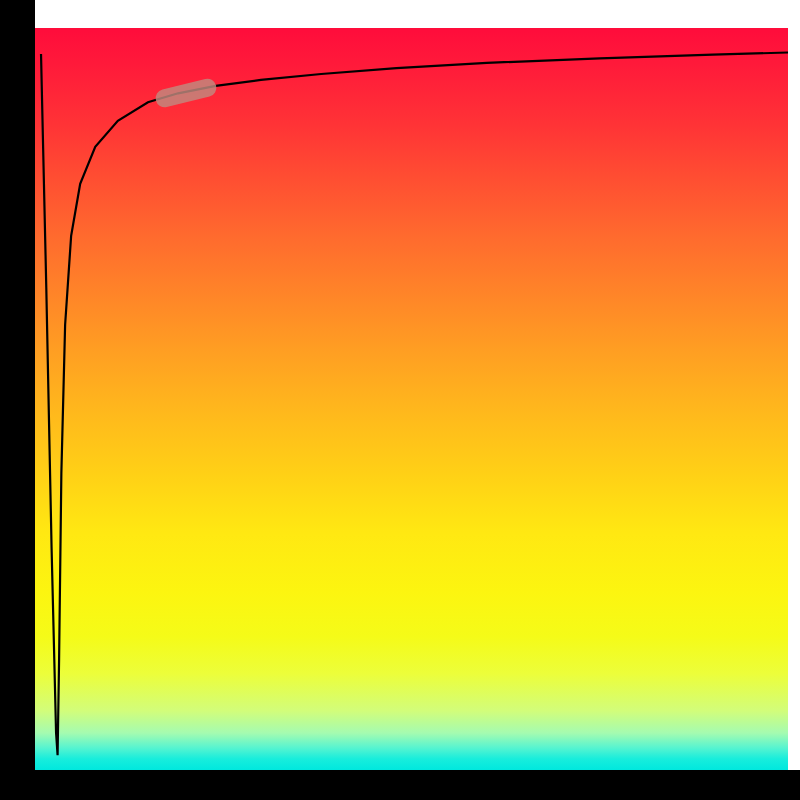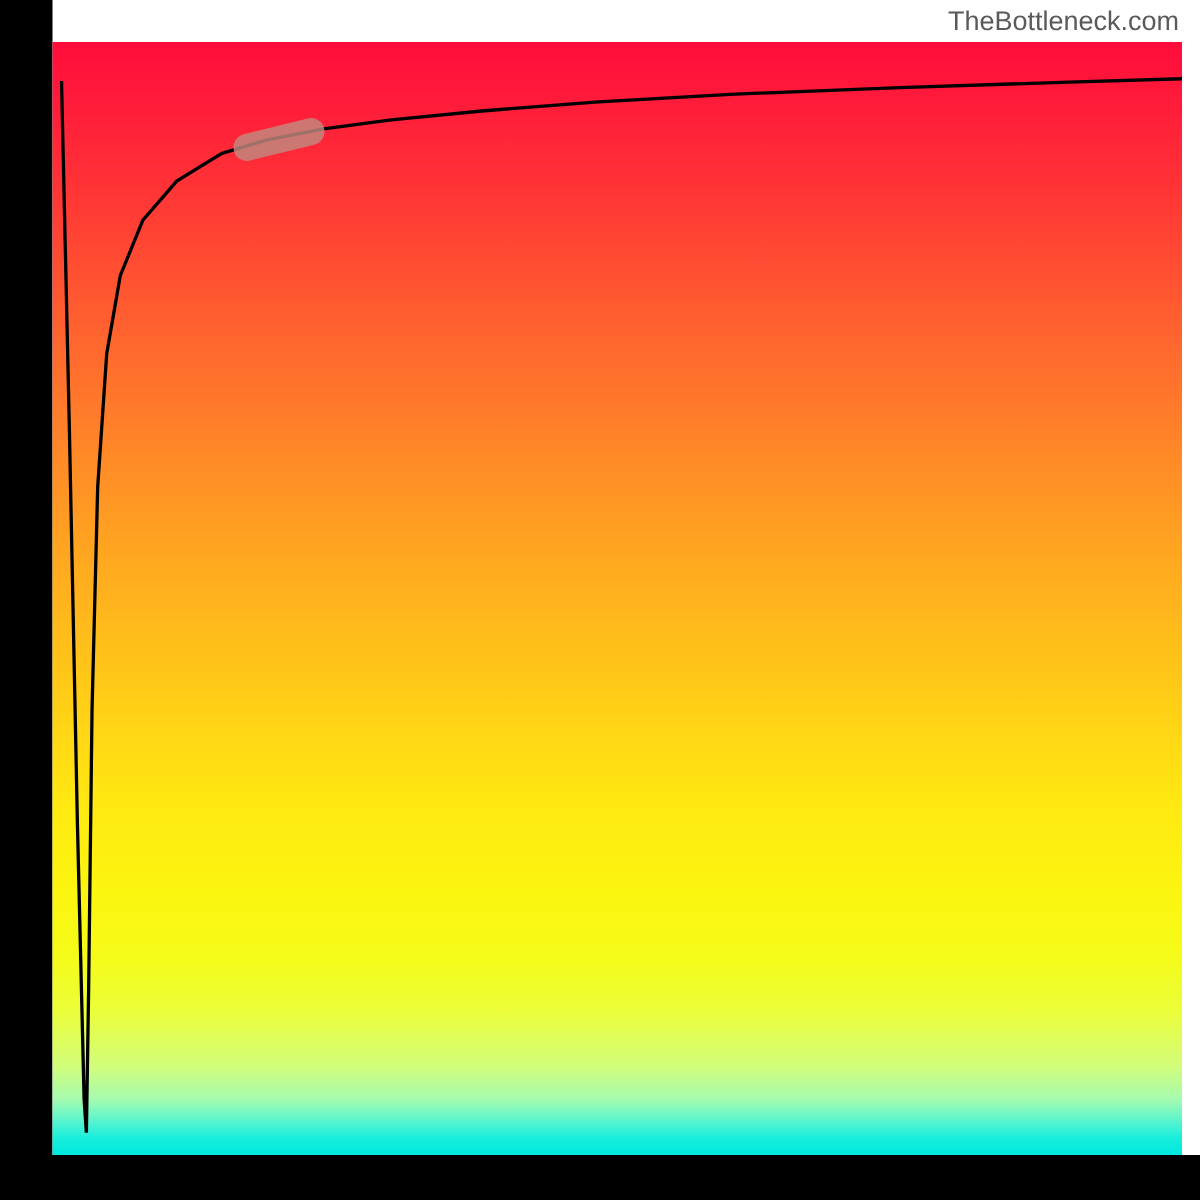--- a/index.html
+++ b/index.html
@@ -104,14 +104,13 @@
   <div class="left-axis"></div>
   <div class="bottom-axis"></div>
 
   <div class="plot-area">
     <svg class="curve-svg" id="curve-svg" viewBox="0 0 753 742" preserveAspectRatio="none">
       <path id="curve-path" d="M6.02 25.97 L11.29 259.70 L16.57 519.40 L21.08 704.90 L22.59 727.16 L24.10 630.70 L26.36 445.20 L30.12 296.80 L36.14 207.76 L45.18 155.82 L60.24 118.72 L82.83 92.75 L112.95 74.20 L143.07 65.30 L180.72 57.88 L225.90 51.94 L286.14 46.00 L361.44 40.07 L451.80 34.87 L564.75 30.42 L677.70 26.71 L753.00 24.49" stroke="#000" stroke-width="2.2" fill="none"></path>
     </svg>
     <div class="highlight-marker" id="highlight-marker" style="width: 62.041px; height: 18px; left: 119.58px; top: 55.554px; transform: rotate(-13.8391deg); background: rgba(193, 138, 127, 0.82);"></div>
   </div>
 
-  <div class="watermark">TheBottleneck.com</div>
 </div>
 
 </body></html>

